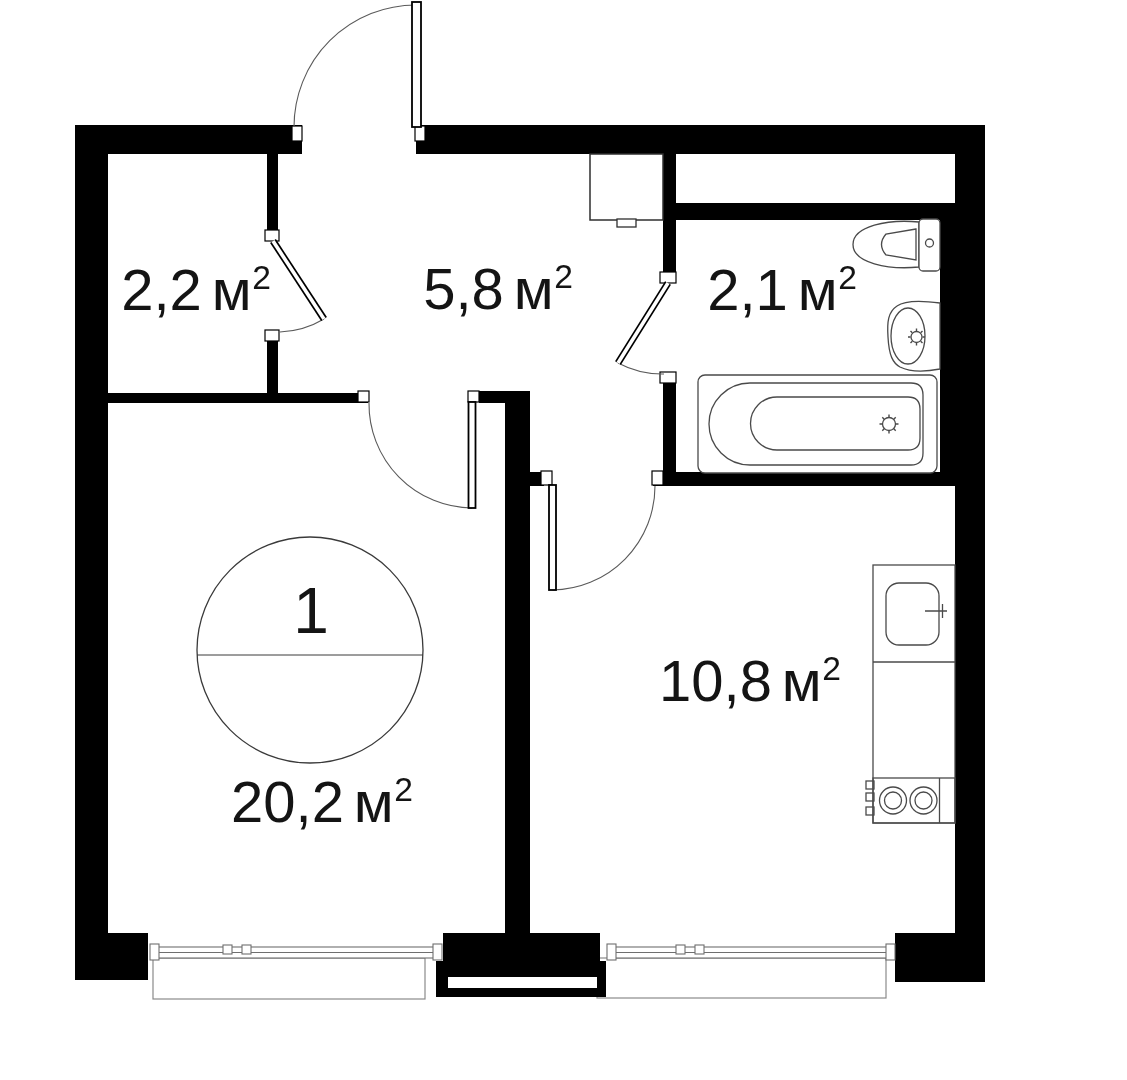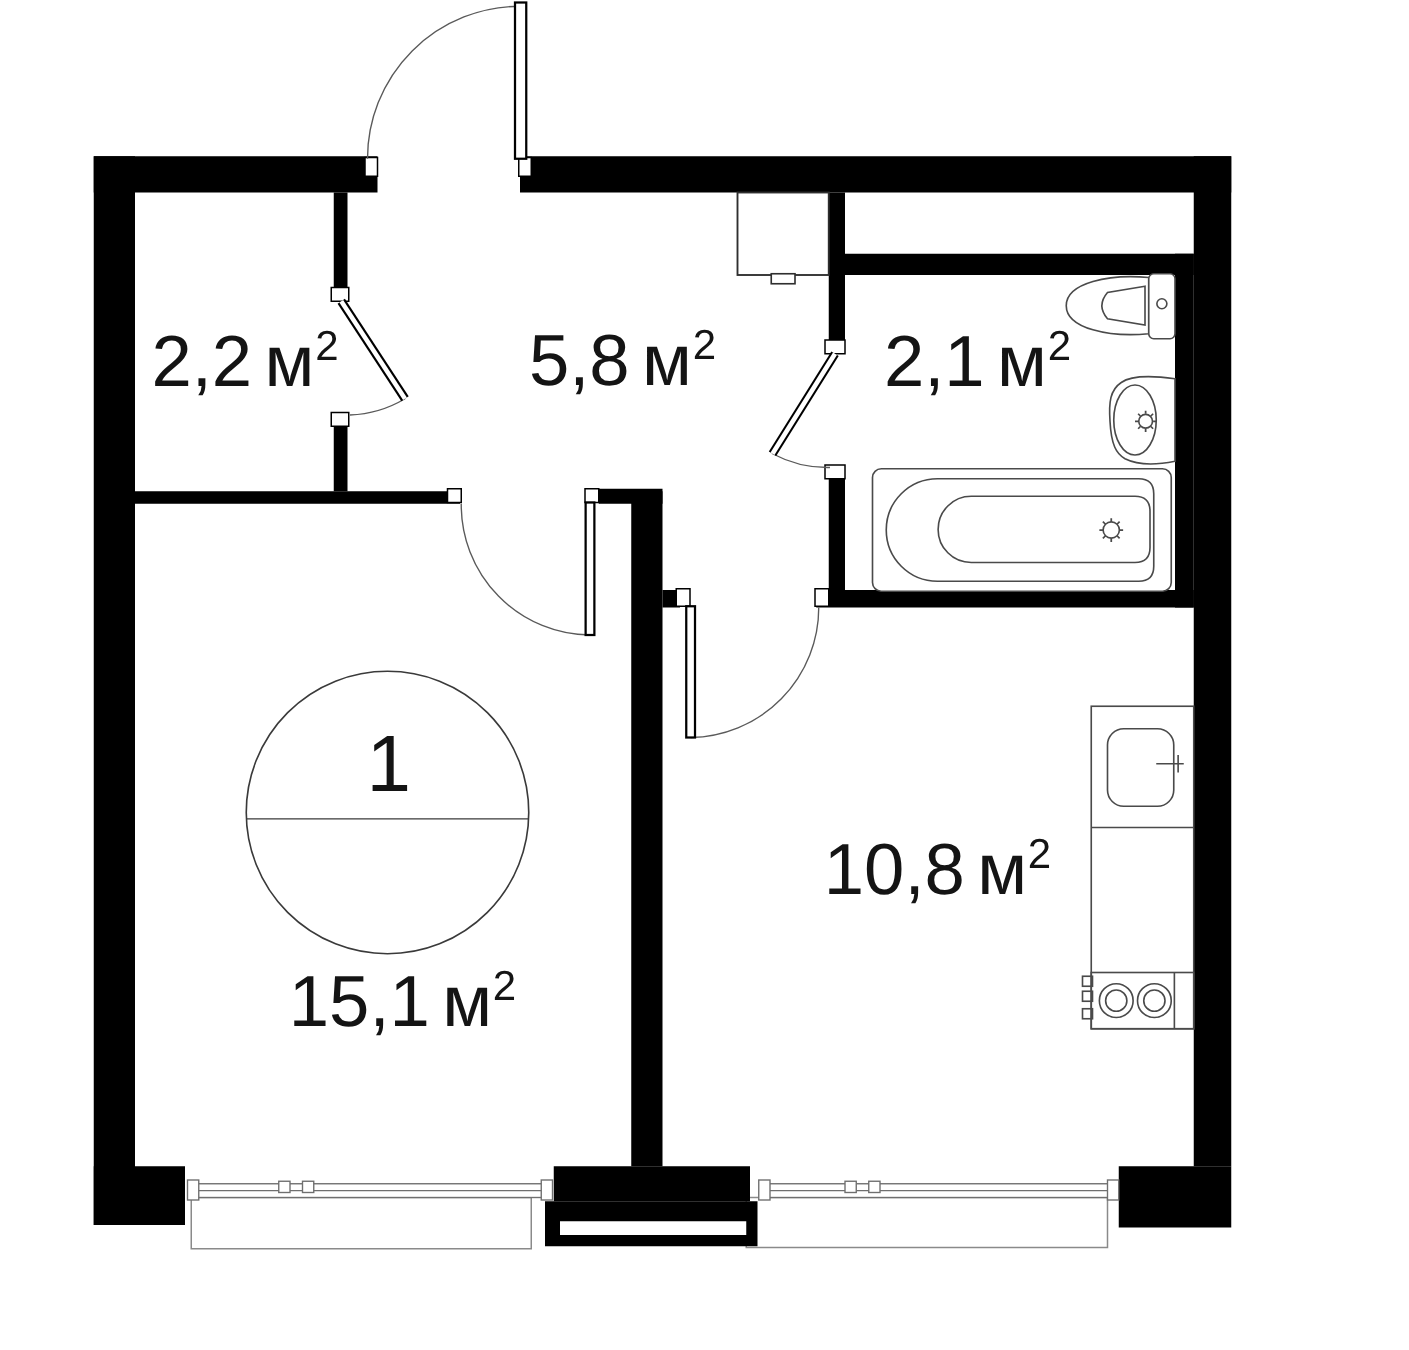--- a/index.html
+++ b/index.html
@@ -211,21 +211,21 @@
   </div>
 
   <div class="area-label" style="left:480px;top:289px;margin-left:18px;">
     <span>5,8</span><span class="unit">м</span><span class="sup">2</span>
   </div>
 
   <div class="area-label" style="left:782px;top:290px;">
     <span>2,1</span><span class="unit">м</span><span class="sup">2</span>
   </div>
 
-  <div class="area-label" style="left:750px;top:696px;">
+  <div class="area-label" style="left:750px;top:681px;">
     <span>10,8</span><span class="unit">м</span><span class="sup">2</span>
   </div>
 
   <div class="area-label" style="left:322px;top:802px;">
-    <span>15,1</span><span class="unit">м</span><span class="sup">2</span>
+    <span>20,2</span><span class="unit">м</span><span class="sup">2</span>
   </div>
 
 </div>
 
 </body></html>

